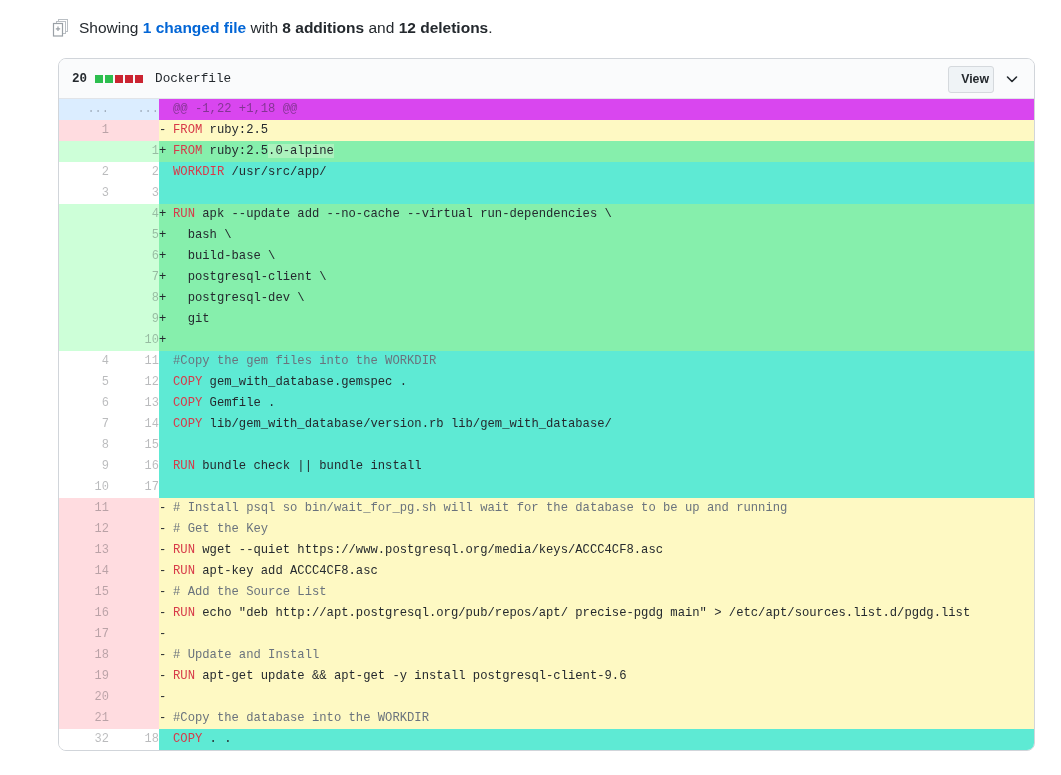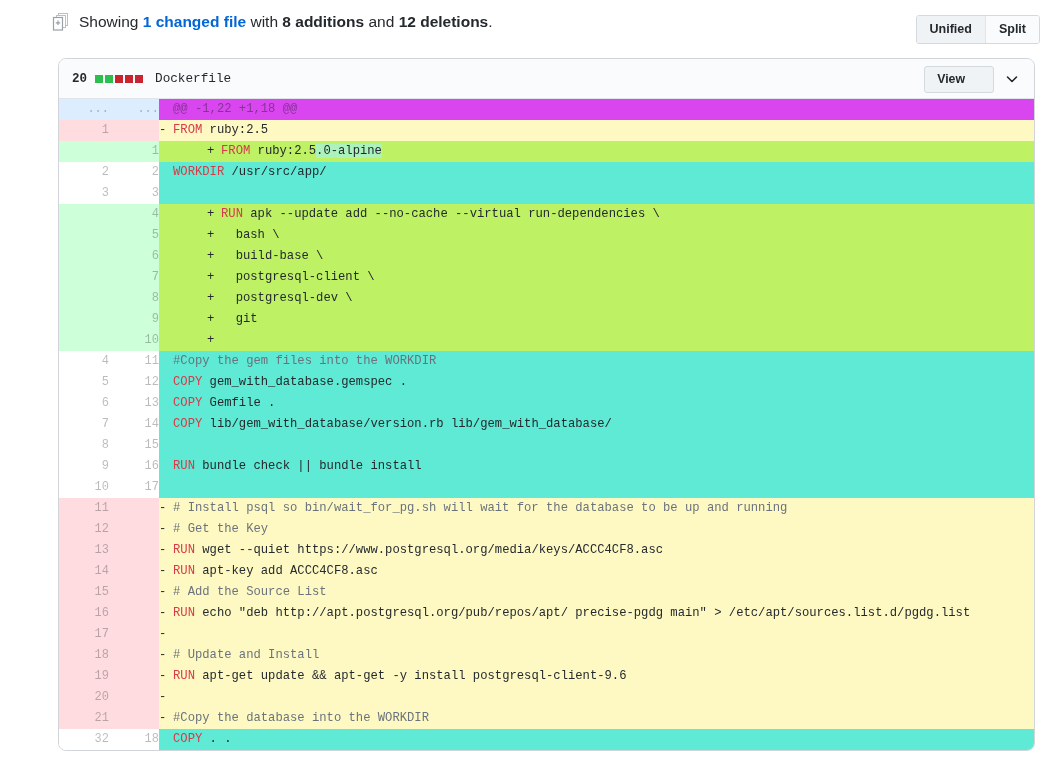--- a/index.html
+++ b/index.html
@@ -23,21 +23,21 @@
     left: 0;
     top: 0;
     width: 1061px;
     height: 56px;
     display: flex;
     align-items: center;
   }
   .toolbar-left {
     position: absolute;
     left: 52px;
-    top: 12px;
+    top: 18px;
     display: flex;
     align-items: flex-start;
   }
   .files-icon {
     width: 18px;
     height: 20px;
     margin-right: 9px;
     flex: none;
     display: block;
   }
@@ -145,21 +145,21 @@
     gap: 6px;
   }
   .view-btn {
     font-family: "Liberation Sans", sans-serif;
     font-size: 12.3px;
     font-weight: bold;
     color: #24292e;
     background: #eff3f6;
     border: 1px solid #d5d9dd;
     border-radius: 3px;
-    padding: 5px 28px 6px 12px;
+    padding: 5px 4px 6px 12px;
     line-height: 14px;
     cursor: pointer;
   }
   .chev-btn {
     width: 24px;
     height: 24px;
     display: flex;
     align-items: center;
     justify-content: center;
     cursor: pointer;
@@ -204,21 +204,21 @@
   }
 
   
   tr.ctx td.num  { background: #fff; }
   tr.ctx td.code { background: #5eead4; }
 
   tr.hunk td.num  { background: #dbedff; color: rgba(27,31,35,.3); }
   tr.hunk td.code { background: #d946ef; color: rgba(27,31,35,.45); }
 
   tr.add td.num  { background: #cdffd8; color: rgba(27,31,35,.3); }
-  tr.add td.code { background: #bef264; padding-left: 48px; }
+  tr.add td.code { background: #86efac; }
 
   tr.del td.num  { background: #ffdce0; color: rgba(27,31,35,.3); }
   tr.del td.code { background: #fef9c3; }
 
   
   .wadd { background: #acf2bd; }
 
   
   .k  { color: #d73a49; }   
   .cm { color: #6a737d; }   
@@ -230,24 +230,20 @@
   <div class="toolbar-left">
     <svg class="files-icon" viewBox="0 0 18 20" aria-hidden="true">
       <rect x="6.5" y="1.5" width="9" height="12" fill="#ffffff" stroke="#babfc4" stroke-width="1"></rect>
       <rect x="4.5" y="3.5" width="9" height="12" fill="#ffffff" stroke="#babfc4" stroke-width="1"></rect>
       <rect x="1.5" y="5.5" width="9" height="12.5" fill="#ffffff" stroke="#9aa0a6" stroke-width="1.2"></rect>
       <path d="M6 8.6 v4.4 M3.8 10.8 h4.4" stroke="#9aa0a6" stroke-width="1.2" fill="none"></path>
     </svg>
     <span class="summary"><span>Showing </span><a class="link" href="#">1 changed file</a><span> with </span><span class="strong">8 additions</span><span> and </span><span class="strong">12 deletions</span><span>.</span></span>
   </div>
 
-  <div class="seg-group">
-    <button class="seg-btn">Unified</button>
-    <button class="seg-btn unselected">Split</button>
-  </div>
 </div>
 
 <div class="file-box">
 
   <div class="file-header">
     <span class="diffstat-count">20</span>
     <span class="diffstat-blocks">
       <span class="blk add"></span>
       <span class="blk add"></span>
       <span class="blk del"></span>

